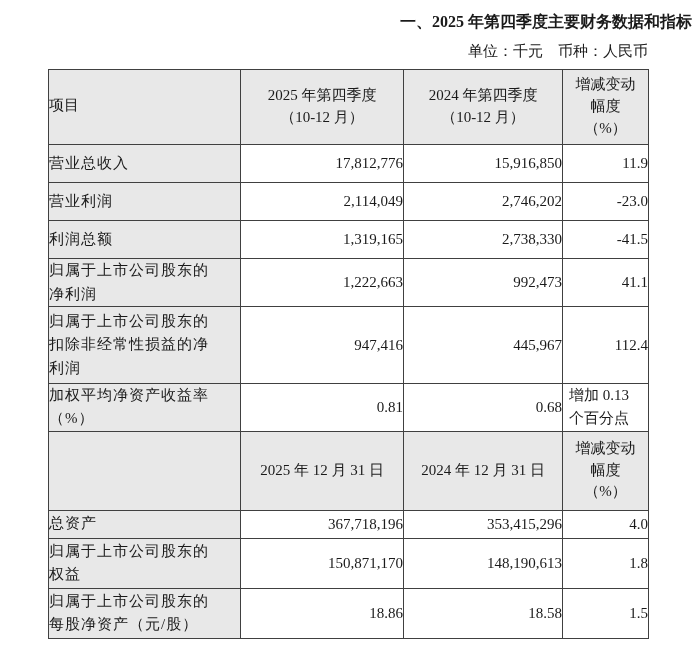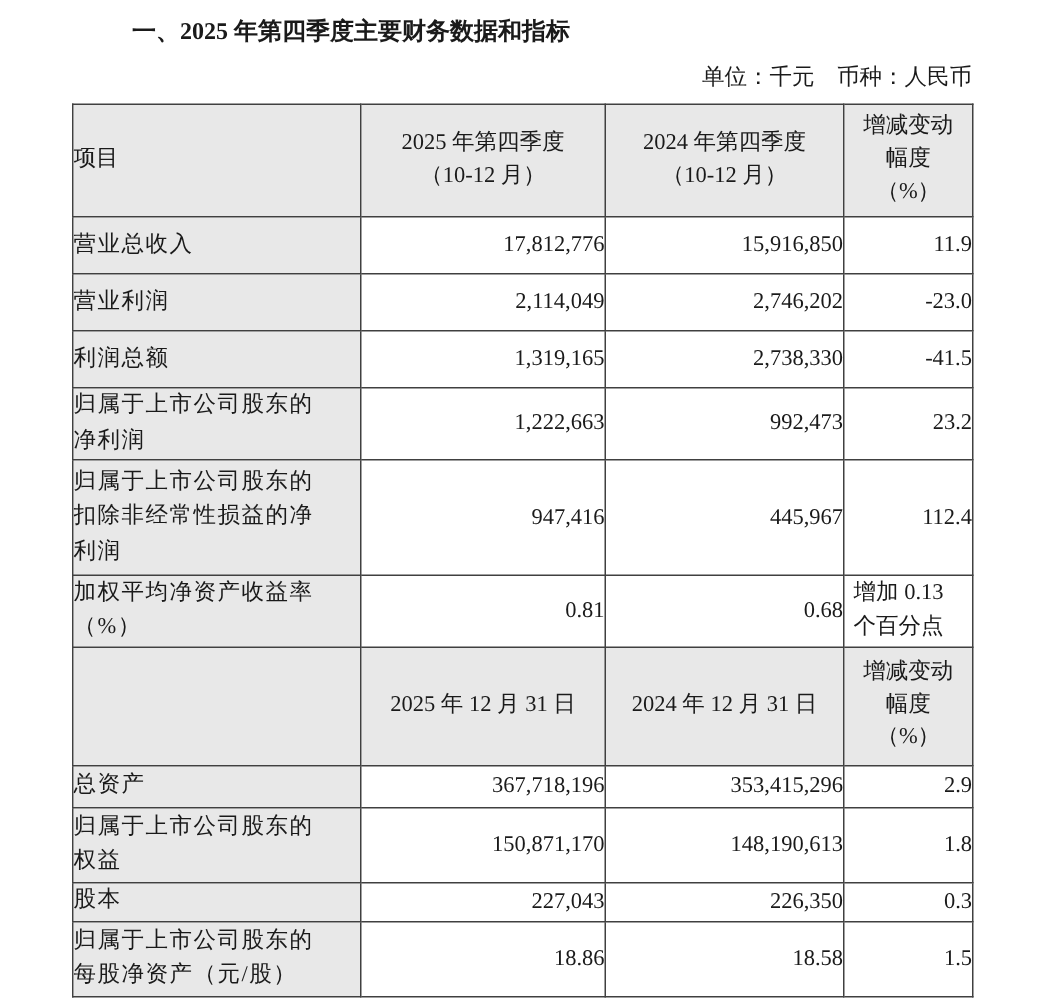--- a/index.html
+++ b/index.html
@@ -4,20 +4,21 @@
 <style>
   html,body { margin:0; padding:0; }
   body {
     width:692px; height:666px; background:#ffffff; overflow:hidden;
     font-family:"Liberation Serif","DejaVu Serif",serif;
     color:#1a1a1a;
   }
   .title {
     font-size:16px; font-weight:700; line-height:1.25;
     margin:12px 0 0 88px;
+    text-align:right;
   }
   .units {
     width:600px; margin:10px 0 8px 48px;
     text-align:right; font-size:15px;
   }
   table.fin {
     border-collapse:collapse; table-layout:fixed;
     margin-left:48px; width:600px;
   }
   .c1{width:192px} .c2{width:163px} .c3{width:159px} .c4{width:86px}
@@ -87,21 +88,21 @@
         <td class="num">1,319,165</td>
         <td class="num">2,738,330</td>
         <td class="chg">-41.5</td>
       </tr>
 
       <tr class="h48">
         <td class="lbl">归属于上市公司股东的
 净利润</td>
         <td class="num">1,222,663</td>
         <td class="num">992,473</td>
-        <td class="chg">23.2</td>
+        <td class="chg">41.1</td>
       </tr>
 
       <tr class="h77">
         <td class="lbl">归属于上市公司股东的
 扣除非经常性损益的净
 利润</td>
         <td class="num">947,416</td>
         <td class="num">445,967</td>
         <td class="chg">112.4</td>
       </tr>
@@ -122,37 +123,31 @@
         <td class="hdr">2024 年 12 月 31 日</td>
         <td class="hdr">增减变动
 幅度
 （%）</td>
       </tr>
 
       <tr class="h28">
         <td class="lbl">总资产</td>
         <td class="num">367,718,196</td>
         <td class="num">353,415,296</td>
-        <td class="chg">2.9</td>
+        <td class="chg">4.0</td>
       </tr>
 
       <tr class="h50">
         <td class="lbl">归属于上市公司股东的
 权益</td>
         <td class="num">150,871,170</td>
         <td class="num">148,190,613</td>
         <td class="chg">1.8</td>
       </tr>
 
-      <tr class="h26">
-        <td class="lbl">股本</td>
-        <td class="num">227,043</td>
-        <td class="num">226,350</td>
-        <td class="chg">0.3</td>
-      </tr>
 
       <tr class="h50">
         <td class="lbl">归属于上市公司股东的
 每股净资产（元/股）</td>
         <td class="num">18.86</td>
         <td class="num">18.58</td>
         <td class="chg">1.5</td>
       </tr>
 
     </tbody>

